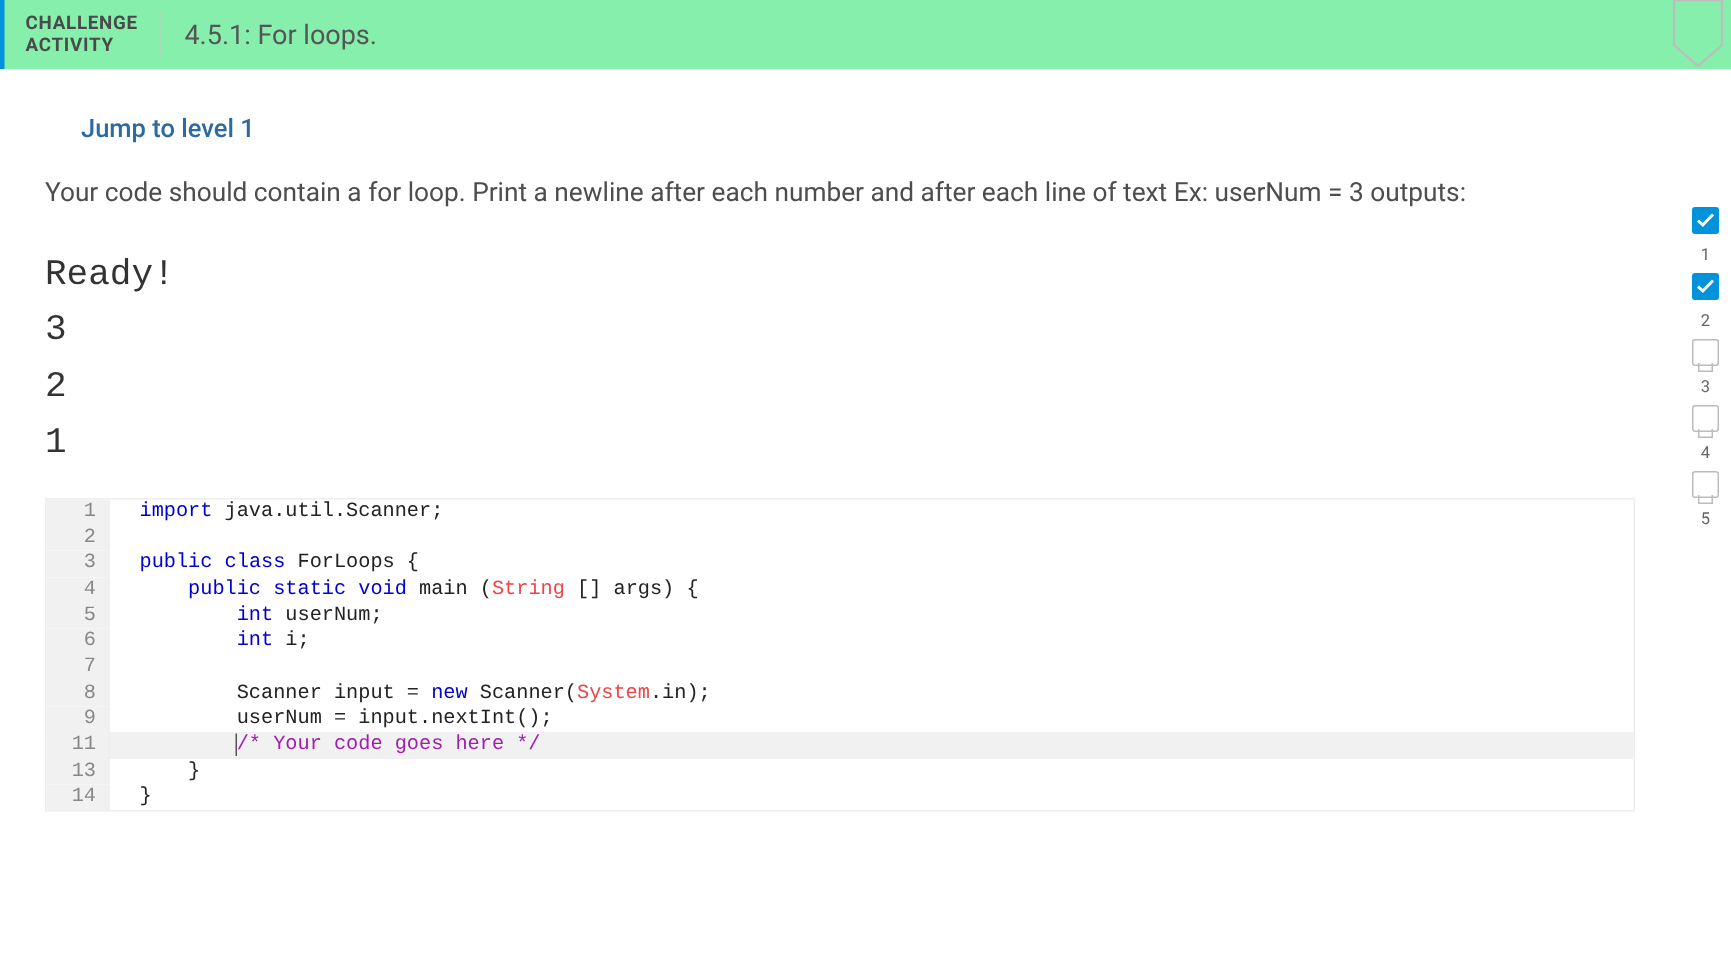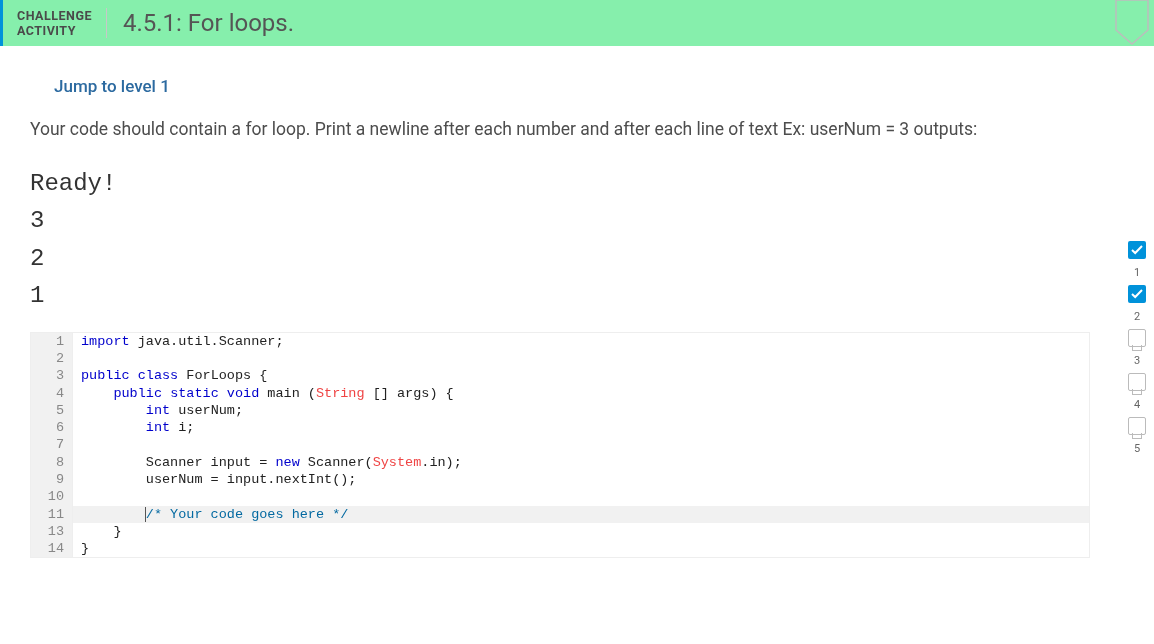--- a/index.html
+++ b/index.html
@@ -1,37 +1,37 @@
 <!DOCTYPE html>
 <html><head>
 <meta charset="utf-8">
 <style>
   * { box-sizing: border-box; margin: 0; padding: 0; }
   body { font-family: -apple-system, BlinkMacSystemFont, "Segoe UI", Roboto, Arial, sans-serif; background: #fff; width: 1154px; height: 644px; overflow: hidden; color: #333; }
   .header-bar { display: flex; align-items: stretch; background: #86efac; border-left: 3px solid #0092da; height: 46px; }
   .header-label { padding: 10px 14px; font-size: 12.5px; font-weight: 700; color: #4a4a4a; letter-spacing: 0.5px; display:flex; flex-direction:column; justify-content:center; }
   .header-divider { width: 1px; background: #c8c8c8; margin: 8px 0; }
-  .header-title { padding: 10px 16px; font-size: 24px; color: #555; display:flex; align-items:center; font-weight:400;}
+  .header-title { padding: 10px 16px; font-size: 18px; color: #555; display:flex; align-items:center; font-weight:400;}
   .chevron-box { margin-left: auto; width: 44px; display:flex; align-items:flex-start; justify-content:center; }
   .chevron-box svg { width: 34px; height: 46px; }
 
-  .content-area { display: flex; align-items: center; }
+  .content-area { display: flex; }
   .main-col { flex: 1; padding: 0 0 0 0; }
   .jump-link { color: #2c6aa0; font-size: 17px; font-weight: 500; padding: 30px 20px 20px 54px; display:inline-block; cursor:pointer; }
   .prompt-text { font-size: 17.5px; color: #4d4d4d; line-height: 1.55; padding: 0 22px 22px 30px; }
   .sample-output { font-family: "Consolas","Menlo","Courier New",monospace; font-size: 24px; color: #333; padding: 0 0 18px 30px; line-height: 1.55;}
 
   .editor { margin: 0 30px 0 30px; border: 1px solid #eee; font-family: "Consolas","Menlo","Courier New",monospace; font-size: 13.5px; line-height: 1.28; background:#fff; }
   .editor .row { display:flex; }
   .editor .row.highlight { background:#f1f1f1; }
   .editor .gutter { width: 42px; text-align:right; padding-right:8px; color:#888; background:#f1f1f1; user-select:none; border-right:1px solid #eee;}
-  .editor .src { padding-left: 8px; white-space: pre; color:#222; flex:1;}
+  .editor .src { padding-left: 20px; white-space: pre; color:#222; flex:1;}
   .kw { color:#0000cc; }
   .type { color:#ef4444; }
-  .cm { color:#0369a1; }
+  .cm { color:#a21caf; }
   .cursor { border-left: 1px solid #555; margin-left:-1px; }
 
   .side-col { width: 34px; padding-top: 92px; display:flex; flex-direction:column; align-items:center; gap: 6px; }
   .step { display:flex; flex-direction:column; align-items:center; gap:1px;}
   .step .box { width:18px; height:18px; border-radius:2px; display:flex; align-items:center; justify-content:center; }
   .step .box.done { background:#0092da; color:#fff; }
   .step .box.pending { background:#fff; border:1px solid #bbb; position:relative;}
   .step .box.pending::after { content:""; position:absolute; bottom:-5px; left:3px; right:3px; height:5px; border-left:1px solid #bbb; border-right:1px solid #bbb; border-bottom:1px solid #bbb; }
   .step .num { font-size:11px; color:#666; margin-top:6px;}
   .step .check { width:12px; height:10px; }
@@ -98,24 +98,20 @@
           <div class="src">&nbsp;</div>
         </div>
         <div class="row">
           <div class="gutter">8</div>
           <div class="src"><span>        Scanner input = </span><span class="kw">new</span><span> Scanner(</span><span class="type">System</span><span>.in);</span></div>
         </div>
         <div class="row">
           <div class="gutter">9</div>
           <div class="src"><span>        userNum = input.nextInt();</span></div>
         </div>
-        <div class="row">
-          <div class="gutter">10</div>
-          <div class="src">&nbsp;</div>
-        </div>
         <div class="row highlight">
           <div class="gutter">11</div>
           <div class="src"><span>        </span><span class="cursor"></span><span class="cm">/* Your code goes here */</span></div>
         </div>
         <div class="row">
           <div class="gutter">13</div>
           <div class="src"><span>    }</span></div>
         </div>
         <div class="row">
           <div class="gutter">14</div>

